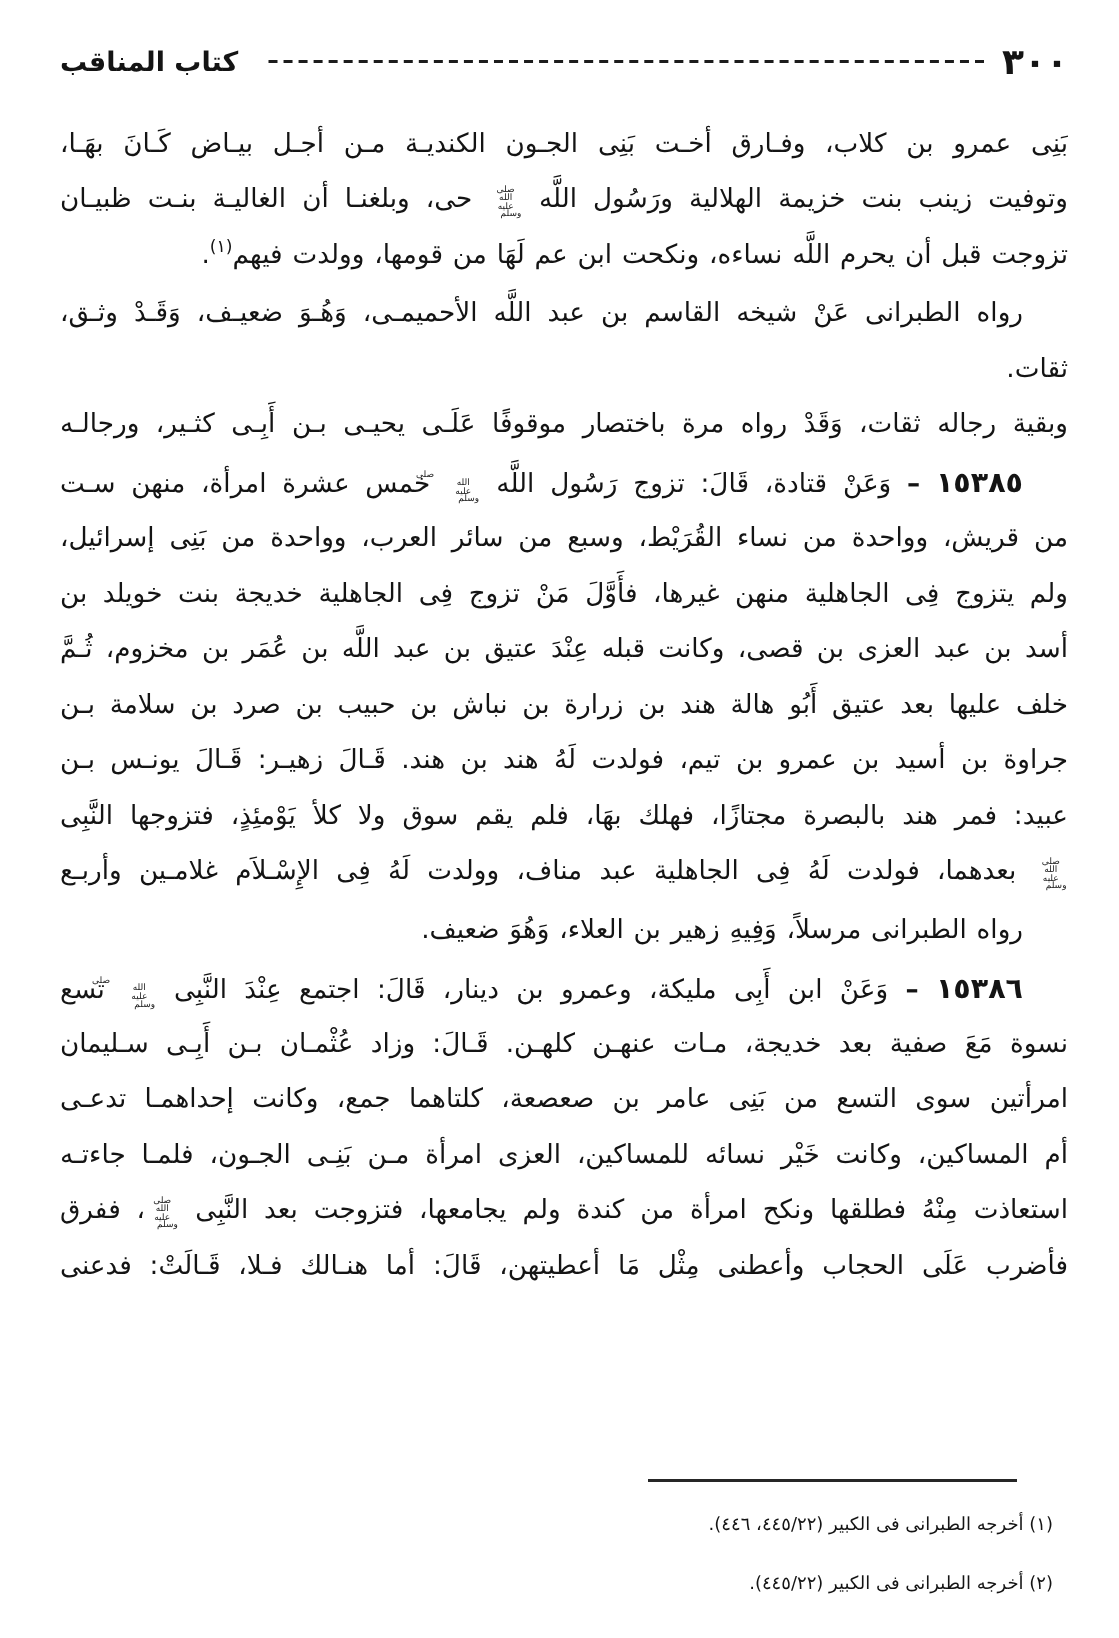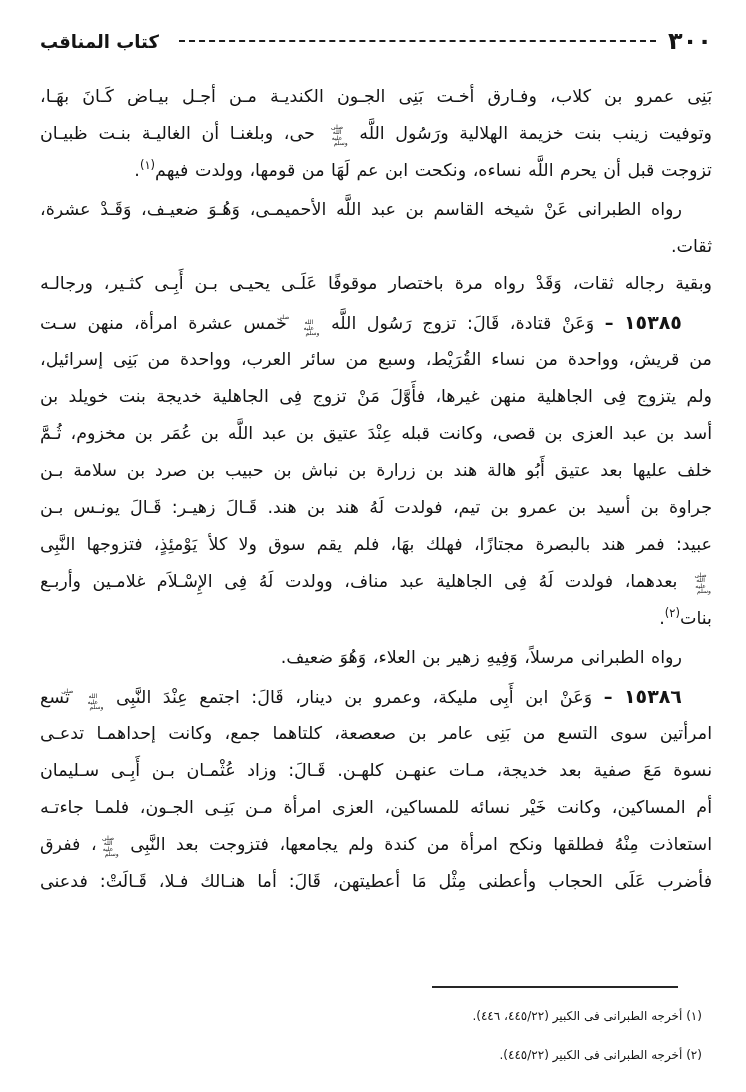--- a/index.html
+++ b/index.html
@@ -60,45 +60,44 @@
 
   <div class="body-text">
 
     <div class="para">
       <div class="line">بَنِى عمرو بن كلاب، وفـارق أخـت بَنِى الجـون الكنديـة مـن أجـل بيـاض كَـانَ بهَـا،</div>
       <div class="line">وتوفيت زينب بنت خزيمة الهلالية ورَسُول اللَّه <span class="saw">صلى الله عليه وسلم</span> حى، وبلغنـا أن الغاليـة بنـت ظبيـان</div>
       <div class="line last"><span>تزوجت قبل أن يحرم اللَّه نساءه، ونكحت ابن عم لَهَا من قومها، وولدت فيهم</span><sup class="fnref">(١)</sup><span>.</span></div>
     </div>
 
     <div class="para">
-      <div class="line indent">رواه الطبرانى عَنْ شيخه القاسم بن عبد اللَّه الأحميمـى، وَهُـوَ ضعيـف، وَقَـدْ عشرة،</div>
+      <div class="line indent">رواه الطبرانى عَنْ شيخه القاسم بن عبد اللَّه الأحميمـى، وَهُـوَ ضعيـف، وَقَـدْ وثـق،</div>
       <div class="line last">ثقات.</div>
       <div class="line">وبقية رجاله ثقات، وَقَدْ رواه مرة باختصار موقوفًا عَلَـى يحيـى بـن أَبِـى كثـير، ورجالـه</div>
     </div>
 
     <div class="para">
       <div class="line indent"><b class="hnum">١٥٣٨٥</b> <span class="hdash">–</span> <span>وَعَنْ قتادة، قَالَ: تزوج رَسُول اللَّه <span class="saw">صلى الله عليه وسلم</span> خمس عشرة امرأة، منهن سـت</span></div>
       <div class="line">من قريش، وواحدة من نساء القُرَيْط، وسبع من سائر العرب، وواحدة من بَنِى إسرائيل،</div>
       <div class="line">ولم يتزوج فِى الجاهلية منهن غيرها، فأَوَّلَ مَنْ تزوج فِى الجاهلية خديجة بنت خويلد بن</div>
       <div class="line">أسد بن عبد العزى بن قصى، وكانت قبله عِنْدَ عتيق بن عبد اللَّه بن عُمَر بن مخزوم، ثُـمَّ</div>
       <div class="line">خلف عليها بعد عتيق أَبُو هالة هند بن زرارة بن نباش بن حبيب بن صرد بن سلامة بـن</div>
       <div class="line">جراوة بن أسيد بن عمرو بن تيم، فولدت لَهُ هند بن هند. قَـالَ زهيـر: قَـالَ يونـس بـن</div>
       <div class="line">عبيد: فمر هند بالبصرة مجتازًا، فهلك بهَا، فلم يقم سوق ولا كلأ يَوْمئِذٍ، فتزوجها النَّبِى</div>
       <div class="line"><span class="saw">صلى الله عليه وسلم</span> بعدهما، فولدت لَهُ فِى الجاهلية عبد مناف، وولدت لَهُ فِى الإِسْـلاَم غلامـين وأربـع</div>
-      <div class="line last"><span>بنات</span><sup class="fnref">(٢)</sup><span>.</span></div>
     </div>
 
     <div class="para">
       <div class="line last indent">رواه الطبرانى مرسلاً، وَفِيهِ زهير بن العلاء، وَهُوَ ضعيف.</div>
     </div>
 
     <div class="para">
       <div class="line indent"><b class="hnum">١٥٣٨٦</b> <span class="hdash">–</span> <span>وَعَنْ ابن أَبِى مليكة، وعمرو بن دينار، قَالَ: اجتمع عِنْدَ النَّبِى <span class="saw">صلى الله عليه وسلم</span> تسع</span></div>
+      <div class="line">نسوة مَعَ صفية بعد خديجة، مـات عنهـن كلهـن. قَـالَ: وزاد عُثْمـان بـن أَبِـى سـليمان</div>
       <div class="line">امرأتين سوى التسع من بَنِى عامر بن صعصعة، كلتاهما جمع، وكانت إحداهمـا تدعـى</div>
-      <div class="line">نسوة مَعَ صفية بعد خديجة، مـات عنهـن كلهـن. قَـالَ: وزاد عُثْمـان بـن أَبِـى سـليمان</div>
       <div class="line">أم المساكين، وكانت خَيْر نسائه للمساكين، العزى امرأة مـن بَنِـى الجـون، فلمـا جاءتـه</div>
       <div class="line">استعاذت مِنْهُ فطلقها ونكح امرأة من كندة ولم يجامعها، فتزوجت بعد النَّبِى <span class="saw">صلى الله عليه وسلم</span>، ففرق</div>
       <div class="line">فأضرب عَلَى الحجاب وأعطنى مِثْل مَا أعطيتهن، قَالَ: أما هنـالك فـلا، قَـالَتْ: فدعنى</div>
     </div>
 
   </div>
 
   <div class="footnotes">
     <hr class="fn-rule">
     <div class="fn-line">(١) أخرجه الطبرانى فى الكبير (٤٤٥/٢٢، ٤٤٦).</div>

